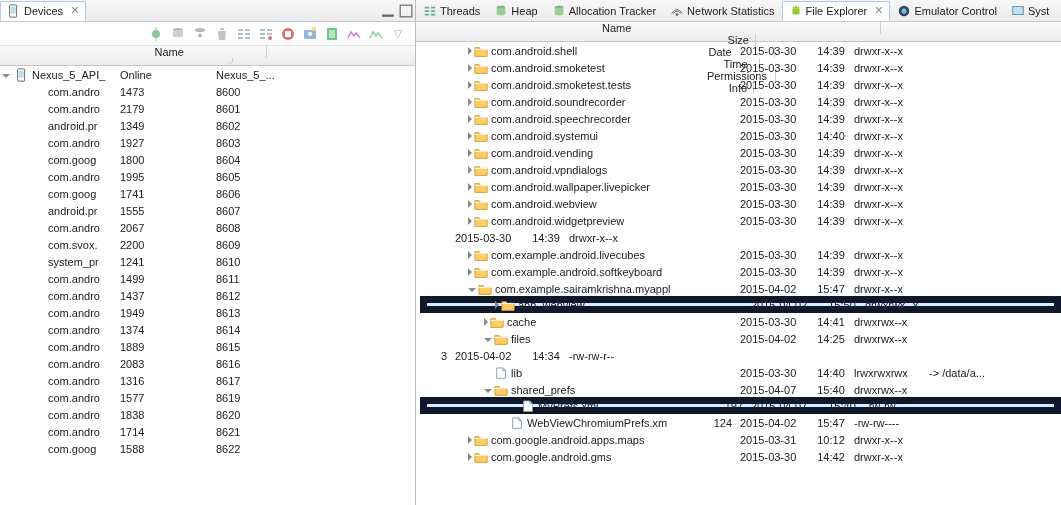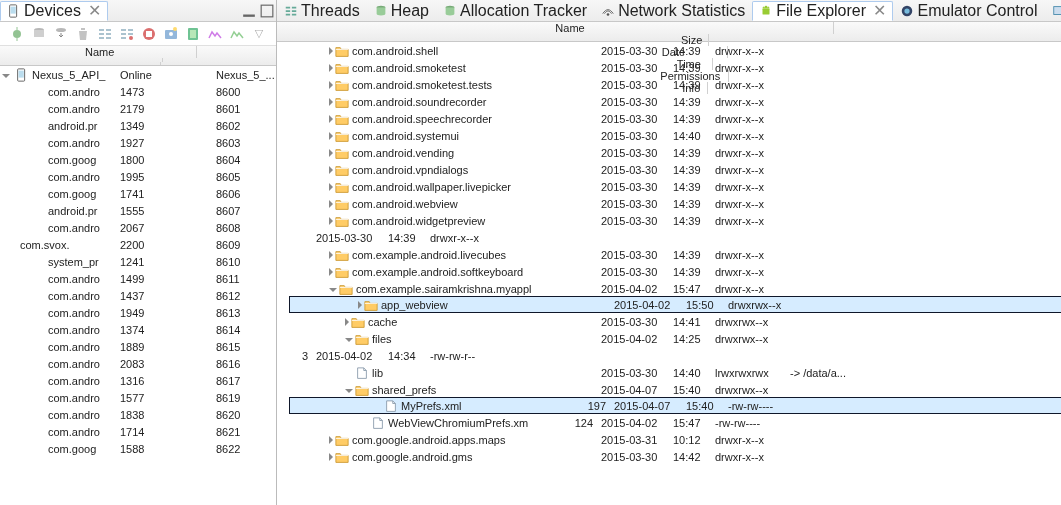--- a/index.html
+++ b/index.html
@@ -28,21 +28,21 @@
     display: flex;
     flex-direction: column;
   }
   
   .tabbar {
     height: 22px;
     background: linear-gradient(#f7f7f7,#ececec);
     border-bottom: 1px solid #c8c8c8;
     display: flex;
     align-items: center;
-    font-size: 16px;
+    font-size: 11px;
     overflow: hidden;
     white-space: nowrap;
   }
   .tab {
     display: inline-flex;
     align-items: center;
     padding: 0 6px;
     height: 20px;
     border: 1px solid transparent;
     border-bottom: none;
@@ -113,25 +113,25 @@
   .dev-root .dev-c1 { display:flex; align-items:center; gap:3px; padding-left:2px;}
   
   .fe-body { flex:1; overflow:auto; }
   .fe-row {
     display:flex;
     height:17px;
     align-items:center;
     font-size:11px;
     white-space:nowrap;
   }
-  .fe-row.sel { background:#d6ecff; border:1px solid #0f172a; height:17px; margin:-1px 0 0 12px;}
+  .fe-row.sel { background:#d6ecff; border:7px solid #0f172a; height:17px; margin:-1px 0 0 4px;}
   .fe-name { width:285px; padding-left:4px; display:flex; align-items:center; overflow:hidden;}
   .fe-size { width:35px; text-align:right; padding-right:4px;}
   .fe-date { width:72px; padding-left:4px;}
-  .fe-time { width:42px; padding-left:4px;}
+  .fe-time { width:42px; padding-left:4px;text-align:center;}
   .fe-perm { width:75px; padding-left:4px;}
   .fe-info { flex:1; padding-left:4px; overflow:hidden;}
   .arrow {
     display:inline-block; width:0;height:0;
     border-top:4px solid transparent;
     border-bottom:4px solid transparent;
     border-left:4px solid #888;
     margin-right:2px;
   }
   .arrow.down {
@@ -312,21 +312,21 @@
           <div class="dev-c3"></div>
           <div class="dev-c4">8607</div>
         </div>
         <div class="dev-row">
           <div class="dev-c1" style="padding-left:48px">com.andro</div>
           <div class="dev-c2">2067</div>
           <div class="dev-c3"></div>
           <div class="dev-c4">8608</div>
         </div>
         <div class="dev-row">
-          <div class="dev-c1" style="padding-left:20px">com.svox.</div>
+          <div class="dev-c1" style="padding-left:48px">com.svox.</div>
           <div class="dev-c2">2200</div>
           <div class="dev-c3"></div>
           <div class="dev-c4">8609</div>
         </div>
         <div class="dev-row">
           <div class="dev-c1" style="padding-left:48px">system_pr</div>
           <div class="dev-c2">1241</div>
           <div class="dev-c3"></div>
           <div class="dev-c4">8610</div>
         </div>

